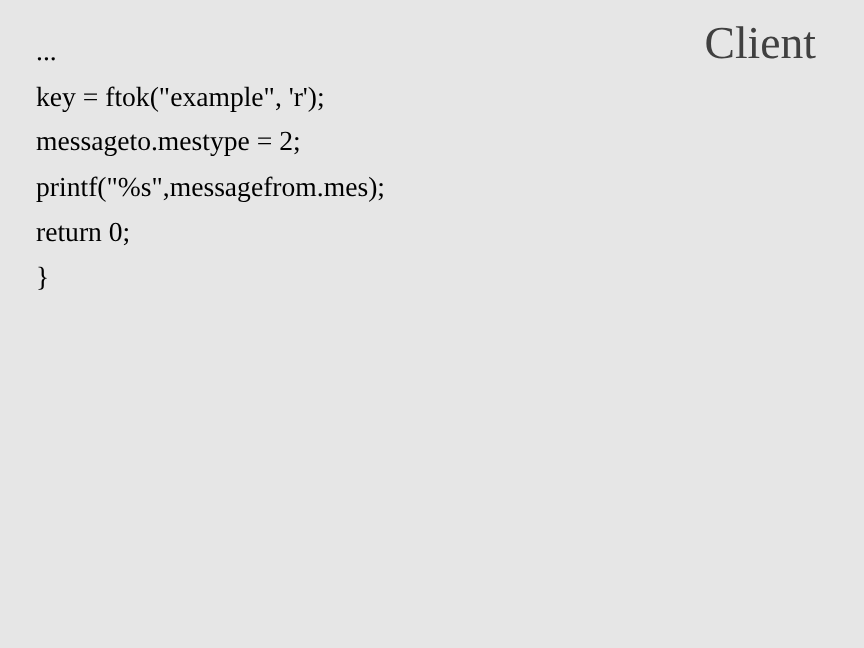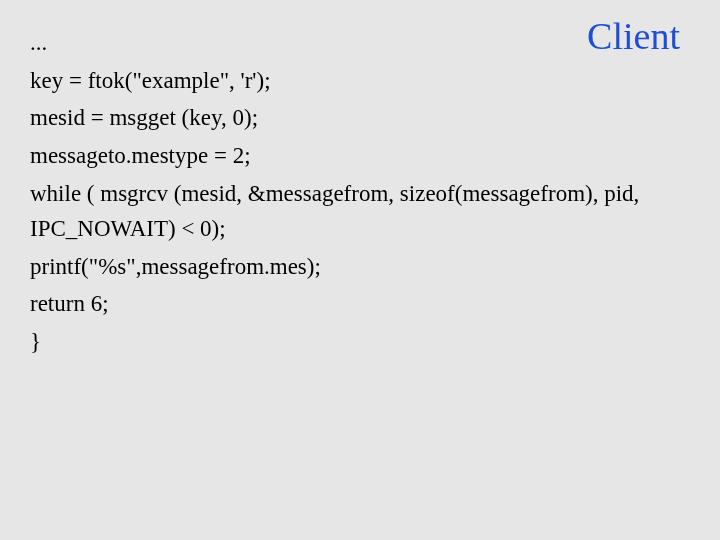--- a/index.html
+++ b/index.html
@@ -15,21 +15,21 @@
       position: relative;
       width: 720px;
       height: 540px;
       box-sizing: border-box;
     }
     .title {
       position: absolute;
       top: 14px;
       right: 40px;
       font-size: 38px;
-      color: #1d4ed8;
+      color: #404040;
       font-weight: 400;
       font-family: Liberation Serif, serif;
     }
     .code {
       position: absolute;
       top: 25px;
       left: 30px;
       width: 640px;
       color: #000;
       font-size: 23px;
@@ -44,20 +44,18 @@
     }
   </style>
 </head>
 <body>
 
 <div class="slide">
   <div class="title">Client</div>
   <div class="code">
     <p>...</p>
     <p>key = ftok("example", 'r');</p>
-    <p>mesid = msgget (key, 0);</p>
     <p>messageto.mestype = 2;</p>
-    <p>while ( msgrcv (mesid, &amp;messagefrom, sizeof(messagefrom),  pid,  IPC_NOWAIT)  &lt;  0);</p>
     <p class="indent">printf("%s",messagefrom.mes);</p>
-    <p>return 6;</p>
+    <p>return 0;</p>
     <p>}</p>
   </div>
 </div>
 
 </body></html>

